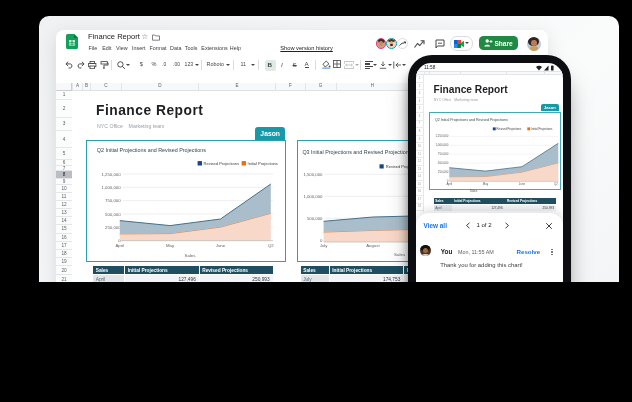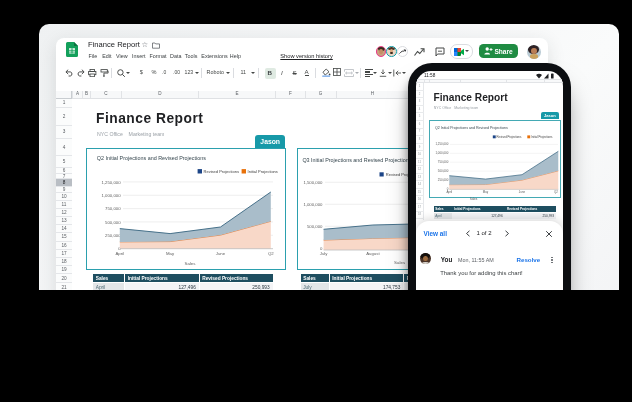--- a/index.html
+++ b/index.html
@@ -1,16 +1,16 @@
 <!DOCTYPE html>
 <html><head><meta charset="utf-8">
 <style>
   html,body{margin:0;padding:0;background:#000;}
   #root{position:relative;width:632px;height:282px;background:#000;overflow:hidden;
-        font-family:"Liberation Sans",sans-serif;margin-top:8px;}
+        font-family:"Liberation Sans",sans-serif;}
   .a{position:absolute;white-space:nowrap;}
   #page{left:39px;top:16px;width:580px;height:369.5px;border-radius:10px;
         background:linear-gradient(135deg,#eff1f2 0%,#f6f7f8 42%,#fafbfb 62%,#f1f2f4 100%);}
   #app{left:56px;top:30px;width:492px;height:328px;background:#fff;border-radius:8px;
        box-shadow:0 5px 18px rgba(40,45,50,0.13);}
   .tb{top:60.6px;font-size:5.6px;color:#444746;}
   .sep{top:59.8px;width:1px;height:10.5px;background:#dadce0;}
   .ch{position:absolute;top:0;height:100%;border-left:1px solid #e1e3e6;box-sizing:border-box;
       font-size:4.6px;color:#5f6368;text-align:center;line-height:6.5px;}
   .rn{position:absolute;left:0;width:16px;border-bottom:1px solid #e4e6e9;box-sizing:border-box;

